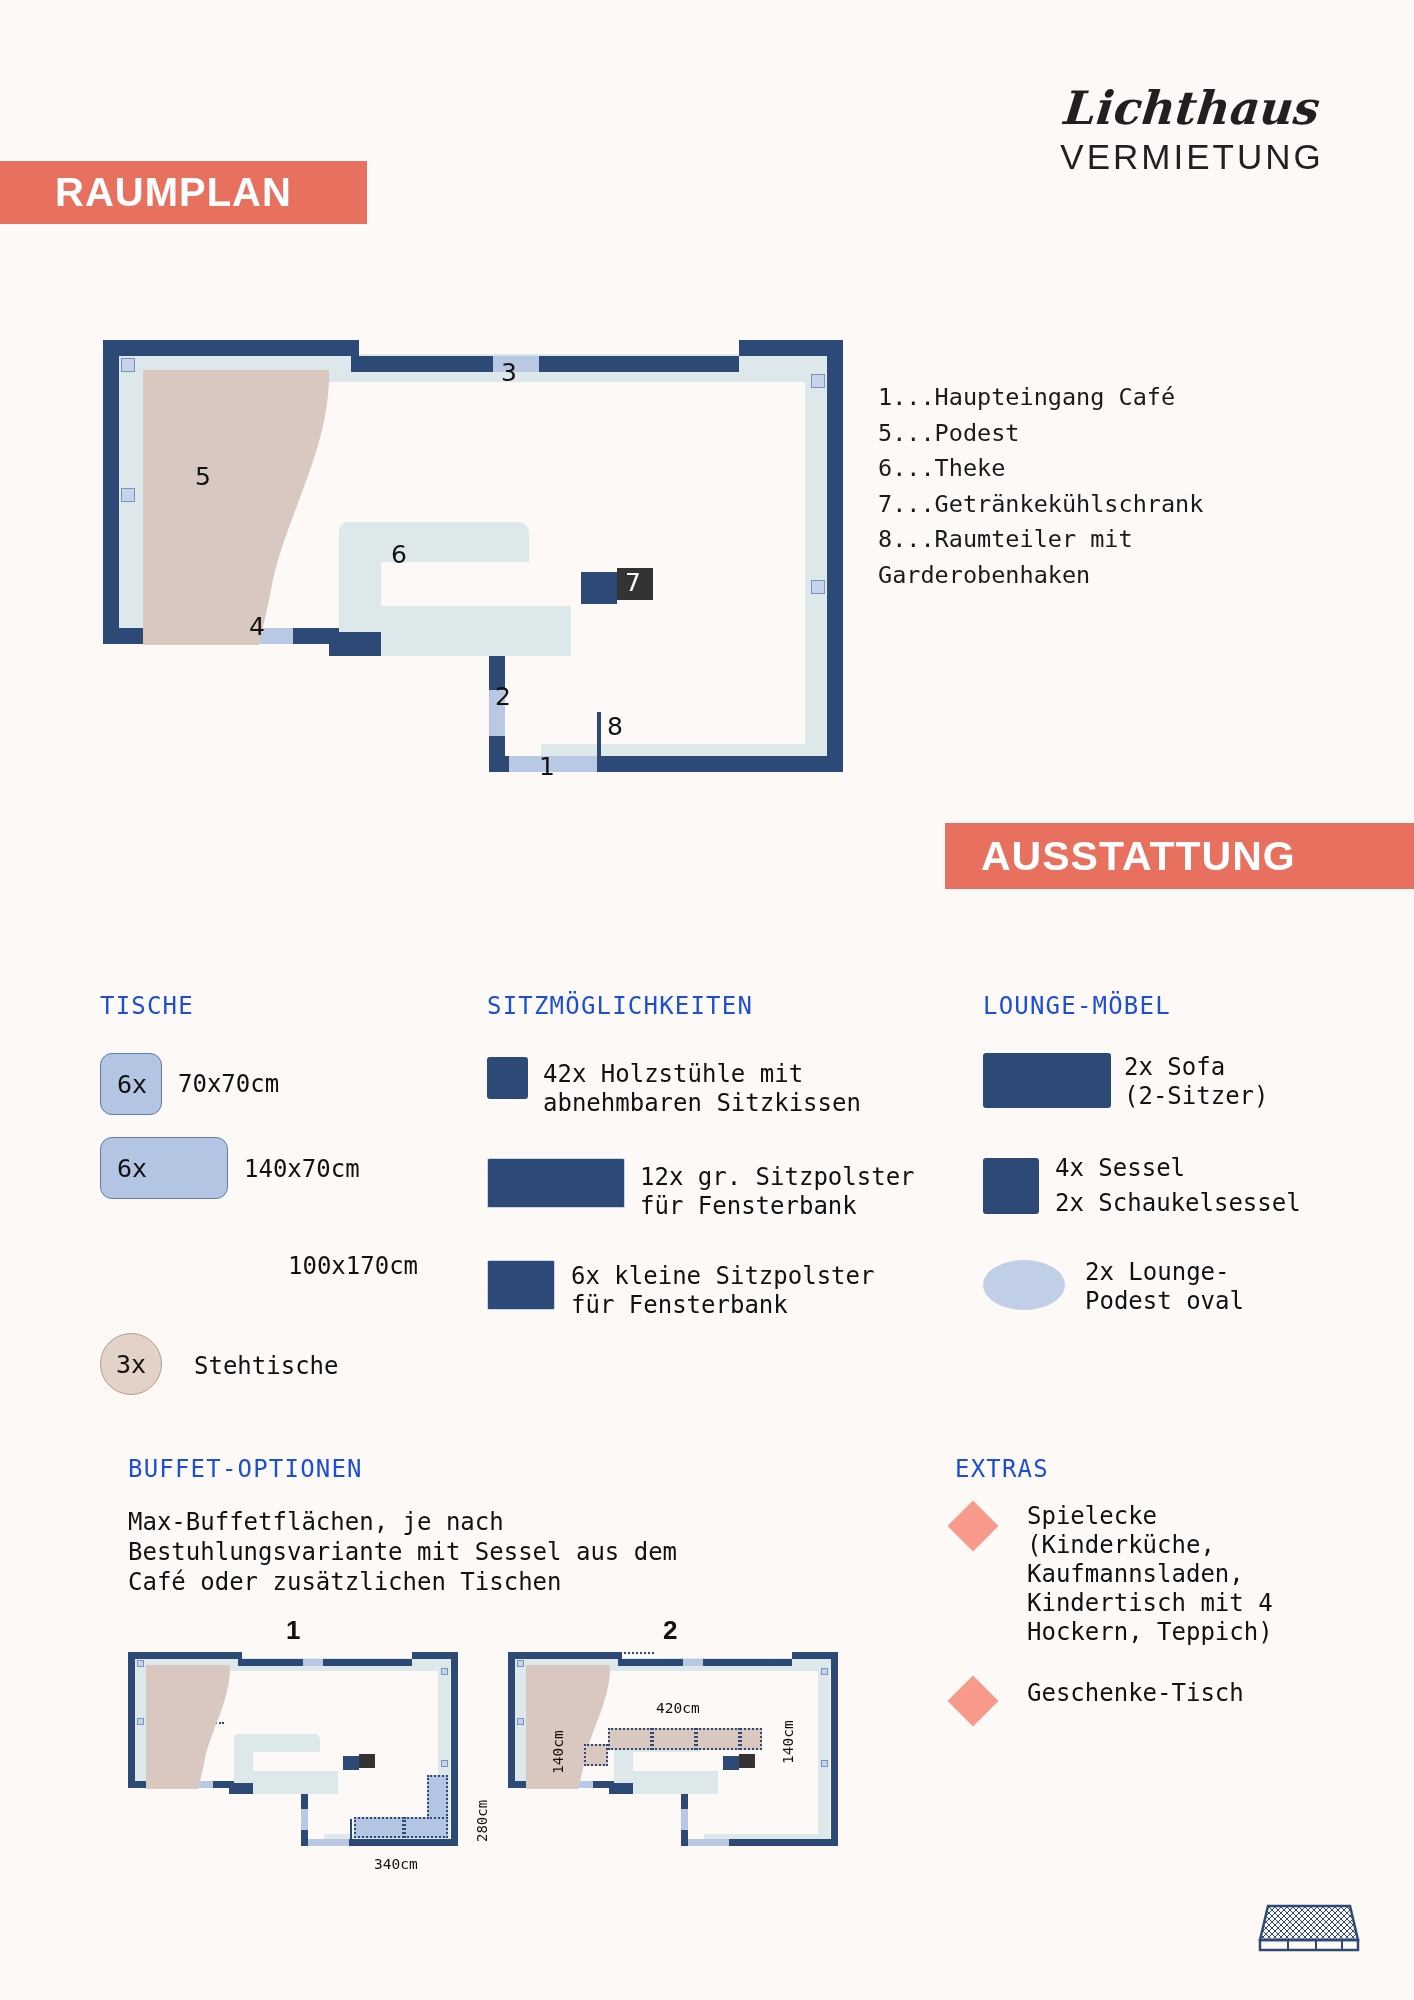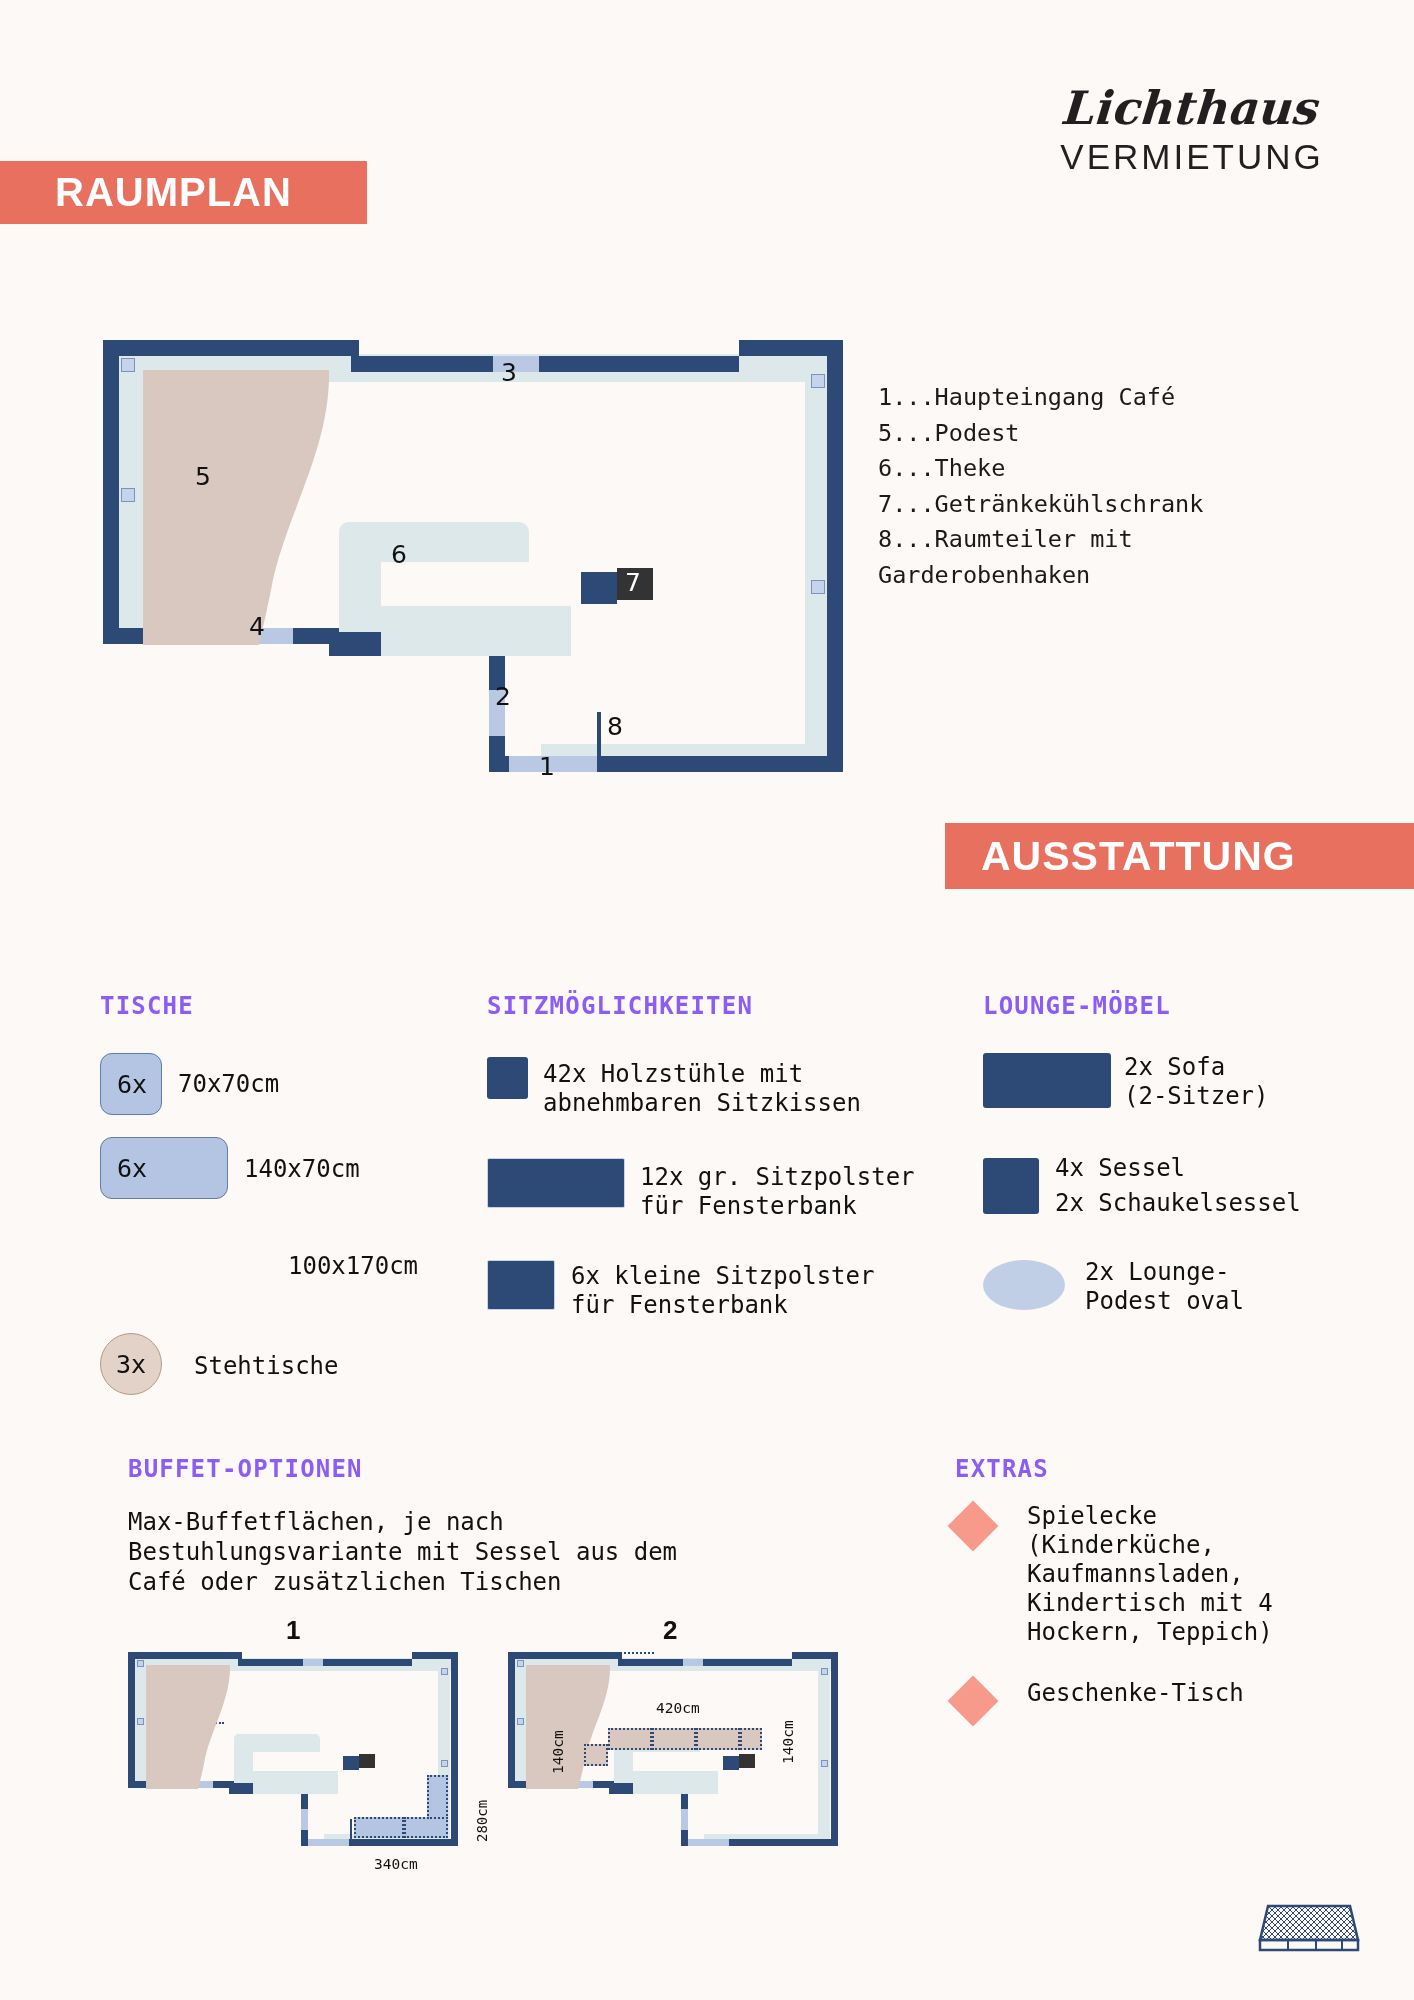--- a/index.html
+++ b/index.html
@@ -62,21 +62,21 @@
   .post      { position: absolute; background: #c5d4ea; border: 1.5px solid #7b93bb; }
   .num       { position: absolute; font-family: "DejaVu Sans", "Liberation Sans", sans-serif;
                font-size: 25px; color: #111; }
   .num-w     { color: #ffffff; }
   .divider   { position: absolute; background: #2d4a77; }
 
   
   .col-head {
     position: absolute;
     font-family: "DejaVu Sans Mono", monospace;
-    font-weight: bold; font-size: 24px; letter-spacing: 1.2px; color: #8b5cf6;
+    font-weight: normal; font-size: 24px; letter-spacing: 1.2px; color: #1d4ed8;
   }
   .item-label { position: absolute; font-size: 24px; line-height: 29px; color: #111; white-space: pre; }
 
   .tbl {
     position: absolute;
     background: #b3c5e3;
     border: 1.6px solid #5f7cab;
     border-radius: 12px;
     display: flex; align-items: center;
     padding-left: 16px;

